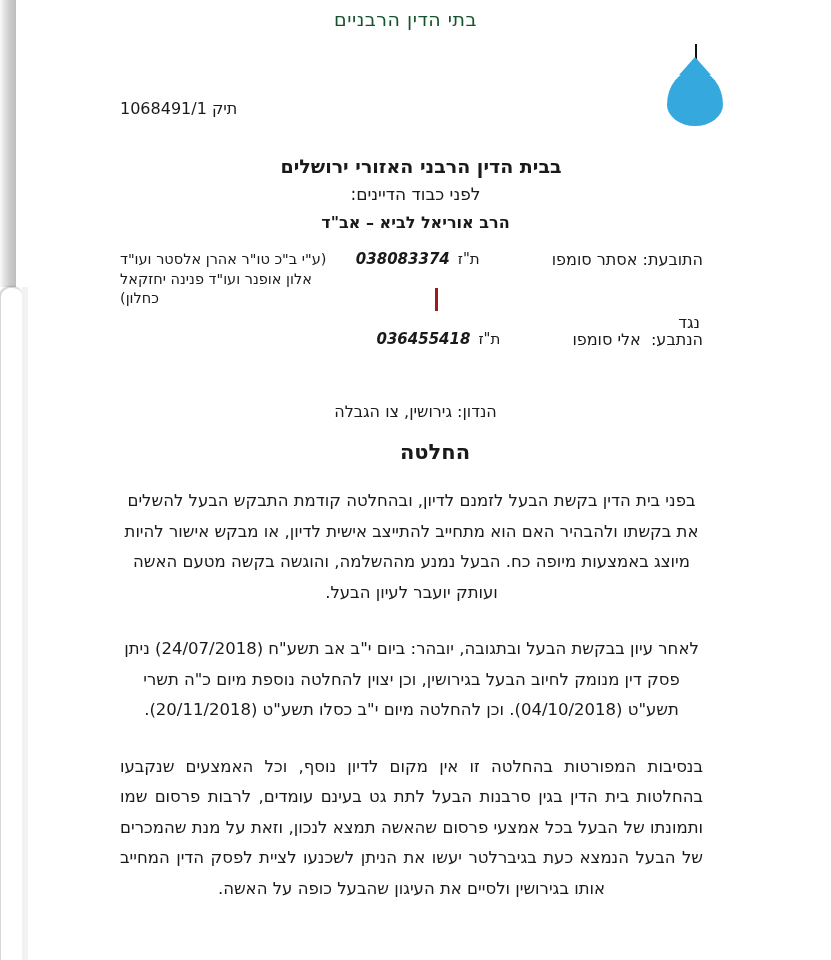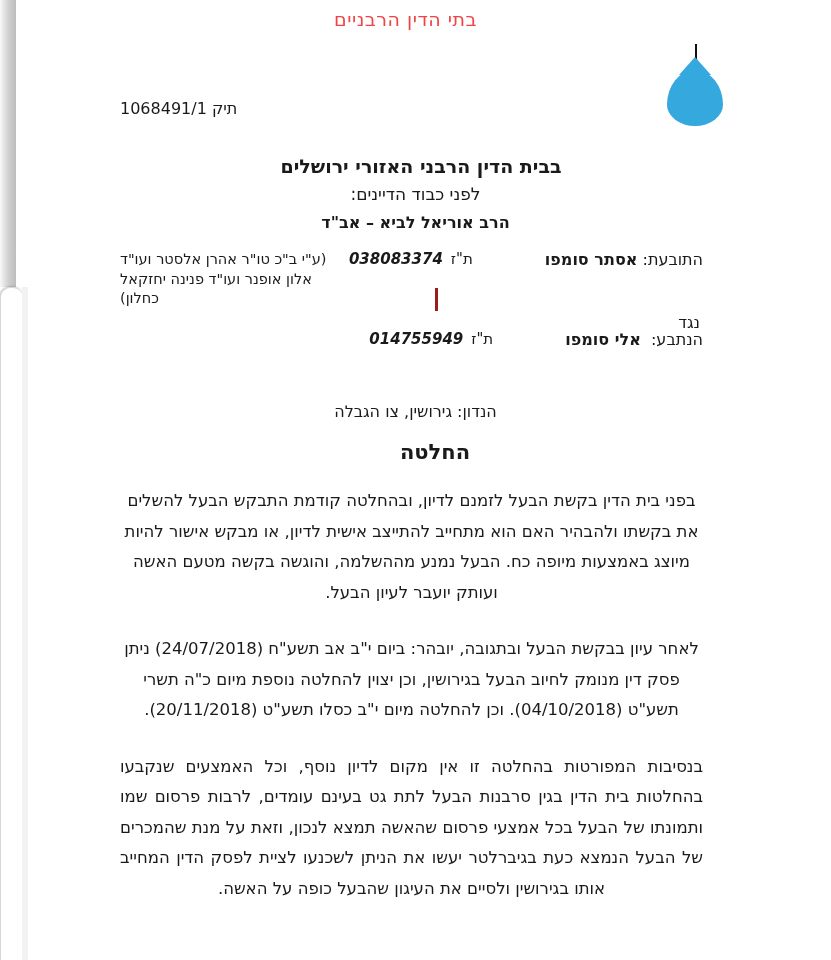--- a/index.html
+++ b/index.html
@@ -57,21 +57,21 @@
     left: 0;
     right: 0;
     height: 38px;
     display: flex;
     align-items: center;
     justify-content: center;
   }
   .site-header .title {
     font-family: "DejaVu Sans", sans-serif;
     font-size: 19px;
-    color: #ef4444;
+    color: #14532d;
     letter-spacing: 0.5px;
     padding-right: 20px;
   }
 
   
   .logo {
     position: absolute;
     top: 44px;
     right: 105px;
     width: 62px;
@@ -162,21 +162,21 @@
     display: flex;
     flex-direction: row;
     align-items: flex-start;
     justify-content: flex-start;
     direction: rtl;
     font-size: 16px;
   }
   .party-label {
     white-space: nowrap;
   }
-  .party-label b { font-weight: bold; }
+  .party-label b { font-weight: normal; }
   .party-id {
     margin-right: 72px;
     white-space: nowrap;
     font-size: 15px;
   }
   .party-id .num {
     font-style: italic;
     font-weight: bold;
     margin-right: 8px;
     margin-top: 28px;
@@ -294,21 +294,21 @@
     <div class="red-mark"></div>
 
     <div class="versus">נגד</div>
 
     <div class="party-row defendant">
       <div class="party-label">
         <span>הנתבע:</span>
         &nbsp;<b>אלי סומפו</b>
       </div>
       <div class="party-id">
-        <span>ת"ז</span><span class="num">014755949</span>
+        <span>ת"ז</span><span class="num">036455418</span>
       </div>
     </div>
 
     <div class="subject">הנדון: גירושין, צו הגבלה</div>
 
     <div class="decision-heading">החלטה</div>
 
     <div class="paragraphs">
       <p class="para">בפני בית הדין בקשת הבעל לזמנם לדיון, ובהחלטה קודמת התבקש הבעל להשלים את בקשתו ולהבהיר האם הוא מתחייב להתייצב אישית לדיון, או מבקש אישור להיות מיוצג באמצעות מיופה כח. הבעל נמנע מההשלמה, והוגשה בקשה מטעם האשה ועותק יועבר לעיון הבעל.</p>
       <p class="para">לאחר עיון בבקשת הבעל ובתגובה, יובהר: ביום י"ב אב תשע"ח (24/07/2018) ניתן פסק דין מנומק לחיוב הבעל בגירושין, וכן יצוין להחלטה נוספת מיום כ"ה תשרי תשע"ט (04/10/2018). וכן להחלטה מיום י"ב כסלו תשע"ט (20/11/2018).</p>

